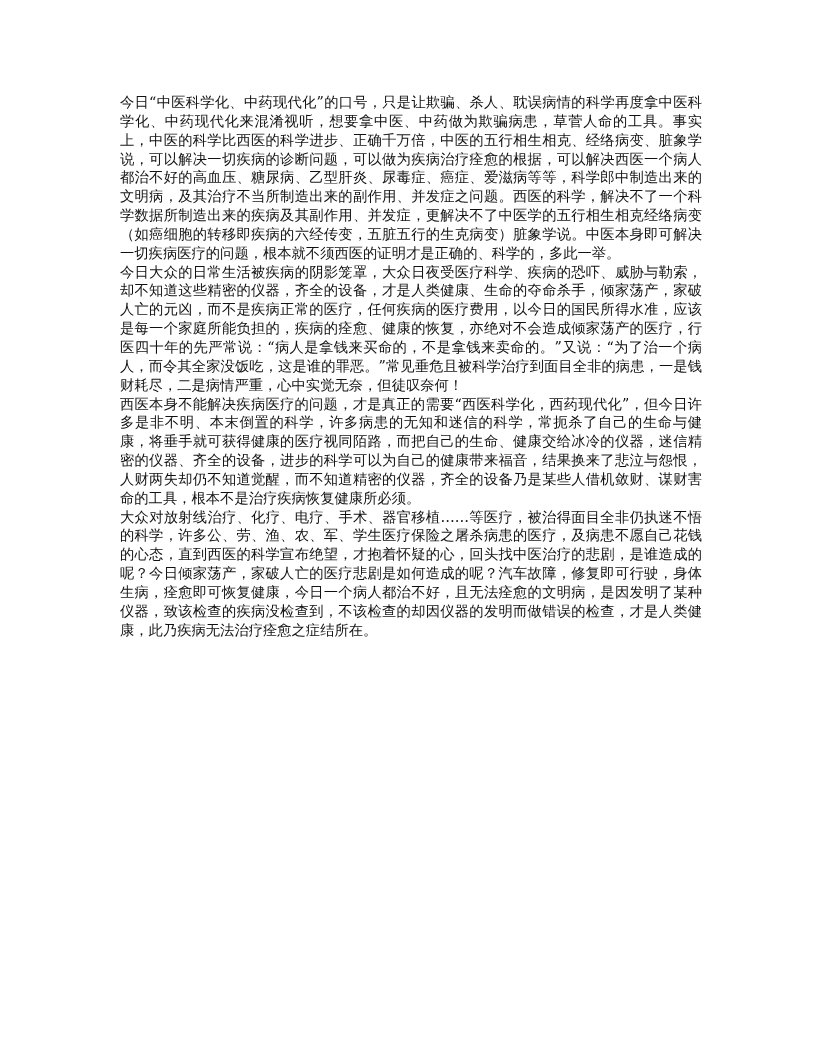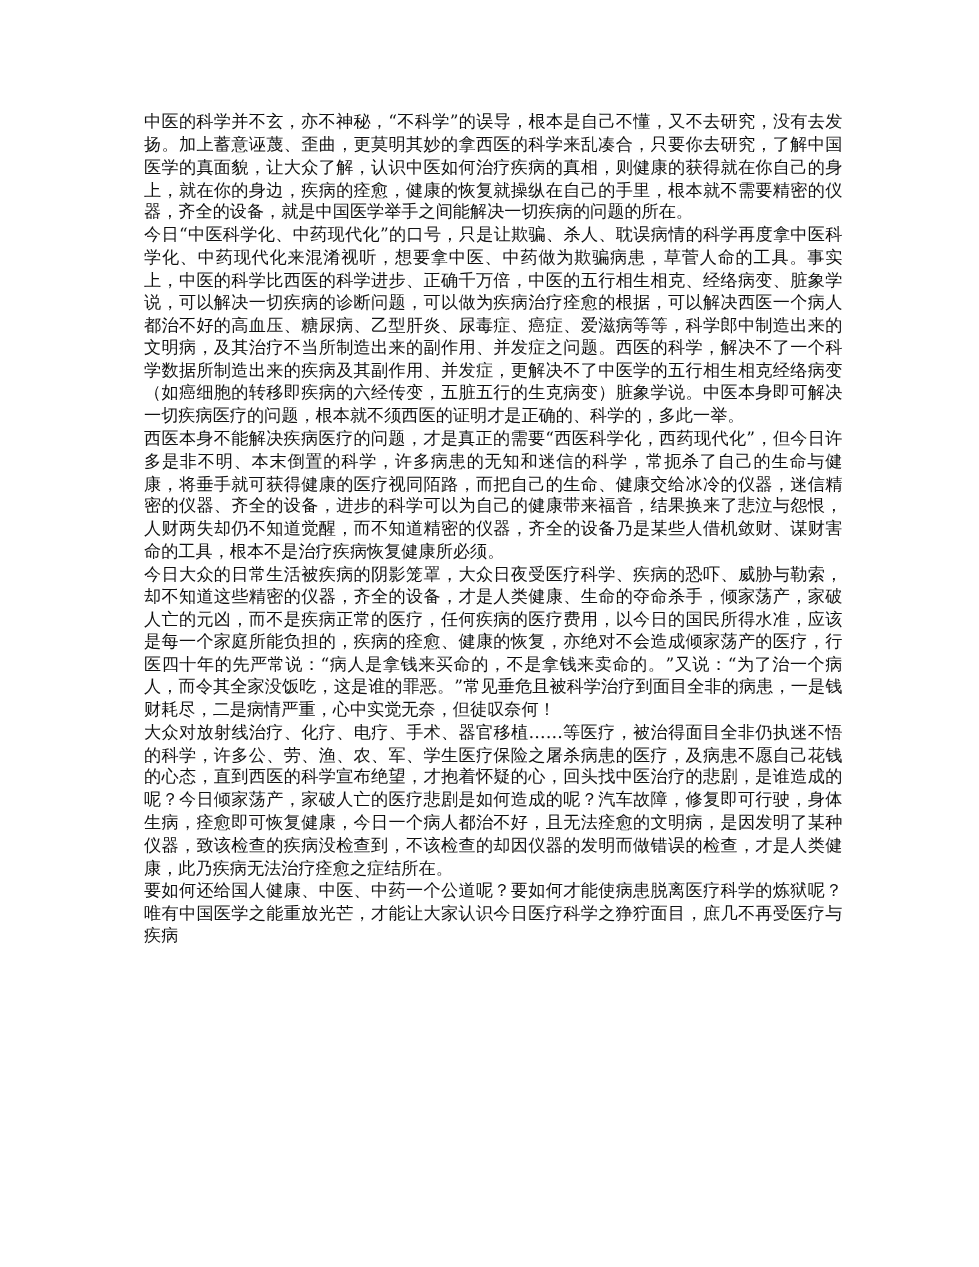--- a/index.html
+++ b/index.html
@@ -28,19 +28,17 @@
     }
     .page p {
       margin: 0;
       padding: 0;
     }
   </style>
 </head>
 <body>
 
 <div class="page">
-  <p>中医的科学并不玄，亦不神秘，“不科学”的误导，根本是自己不懂，又不去研究，没有去发扬。加上蓄意诬蔑、歪曲，更莫明其妙的拿西医的科学来乱凑合，只要你去研究，了解中国医学的真面貌，让大众了解，认识中医如何治疗疾病的真相，则健康的获得就在你自己的身上，就在你的身边，疾病的痊愈，健康的恢复就操纵在自己的手里，根本就不需要精密的仪器，齐全的设备，就是中国医学举手之间能解决一切疾病的问题的所在。</p>
   <p>今日“中医科学化、中药现代化”的口号，只是让欺骗、杀人、耽误病情的科学再度拿中医科学化、中药现代化来混淆视听，想要拿中医、中药做为欺骗病患，草菅人命的工具。事实上，中医的科学比西医的科学进步、正确千万倍，中医的五行相生相克、经络病变、脏象学说，可以解决一切疾病的诊断问题，可以做为疾病治疗痊愈的根据，可以解决西医一个病人都治不好的高血压、糖尿病、乙型肝炎、尿毒症、癌症、爱滋病等等，科学郎中制造出来的文明病，及其治疗不当所制造出来的副作用、并发症之问题。西医的科学，解决不了一个科学数据所制造出来的疾病及其副作用、并发症，更解决不了中医学的五行相生相克经络病变（如癌细胞的转移即疾病的六经传变，五脏五行的生克病变）脏象学说。中医本身即可解决一切疾病医疗的问题，根本就不须西医的证明才是正确的、科学的，多此一举。</p>
+  <p>今日大众的日常生活被疾病的阴影笼罩，大众日夜受医疗科学、疾病的恐吓、威胁与勒索，却不知道这些精密的仪器，齐全的设备，才是人类健康、生命的夺命杀手，倾家荡产，家破人亡的元凶，而不是疾病正常的医疗，任何疾病的医疗费用，以今日的国民所得水准，应该是每一个家庭所能负担的，疾病的痊愈、健康的恢复，亦绝对不会造成倾家荡产的医疗，行医四十年的先严常说：“病人是拿钱来买命的，不是拿钱来卖命的。”又说：“为了治一个病人，而令其全家没饭吃，这是谁的罪恶。”常见垂危且被科学治疗到面目全非的病患，一是钱财耗尽，二是病情严重，心中实觉无奈，但徒叹奈何！</p>
   <p>西医本身不能解决疾病医疗的问题，才是真正的需要“西医科学化，西药现代化”，但今日许多是非不明、本末倒置的科学，许多病患的无知和迷信的科学，常扼杀了自己的生命与健康，将垂手就可获得健康的医疗视同陌路，而把自己的生命、健康交给冰冷的仪器，迷信精密的仪器、齐全的设备，进步的科学可以为自己的健康带来福音，结果换来了悲泣与怨恨，人财两失却仍不知道觉醒，而不知道精密的仪器，齐全的设备乃是某些人借机敛财、谋财害命的工具，根本不是治疗疾病恢复健康所必须。</p>
-  <p>今日大众的日常生活被疾病的阴影笼罩，大众日夜受医疗科学、疾病的恐吓、威胁与勒索，却不知道这些精密的仪器，齐全的设备，才是人类健康、生命的夺命杀手，倾家荡产，家破人亡的元凶，而不是疾病正常的医疗，任何疾病的医疗费用，以今日的国民所得水准，应该是每一个家庭所能负担的，疾病的痊愈、健康的恢复，亦绝对不会造成倾家荡产的医疗，行医四十年的先严常说：“病人是拿钱来买命的，不是拿钱来卖命的。”又说：“为了治一个病人，而令其全家没饭吃，这是谁的罪恶。”常见垂危且被科学治疗到面目全非的病患，一是钱财耗尽，二是病情严重，心中实觉无奈，但徒叹奈何！</p>
   <p>大众对放射线治疗、化疗、电疗、手术、器官移植……等医疗，被治得面目全非仍执迷不悟的科学，许多公、劳、渔、农、军、学生医疗保险之屠杀病患的医疗，及病患不愿自己花钱的心态，直到西医的科学宣布绝望，才抱着怀疑的心，回头找中医治疗的悲剧，是谁造成的呢？今日倾家荡产，家破人亡的医疗悲剧是如何造成的呢？汽车故障，修复即可行驶，身体生病，痊愈即可恢复健康，今日一个病人都治不好，且无法痊愈的文明病，是因发明了某种仪器，致该检查的疾病没检查到，不该检查的却因仪器的发明而做错误的检查，才是人类健康，此乃疾病无法治疗痊愈之症结所在。</p>
-  <p>要如何还给国人健康、中医、中药一个公道呢？要如何才能使病患脱离医疗科学的炼狱呢？唯有中国医学之能重放光芒，才能让大家认识今日医疗科学之狰狞面目，庶几不再受医疗与疾病</p>
 </div>
 
 </body></html>

